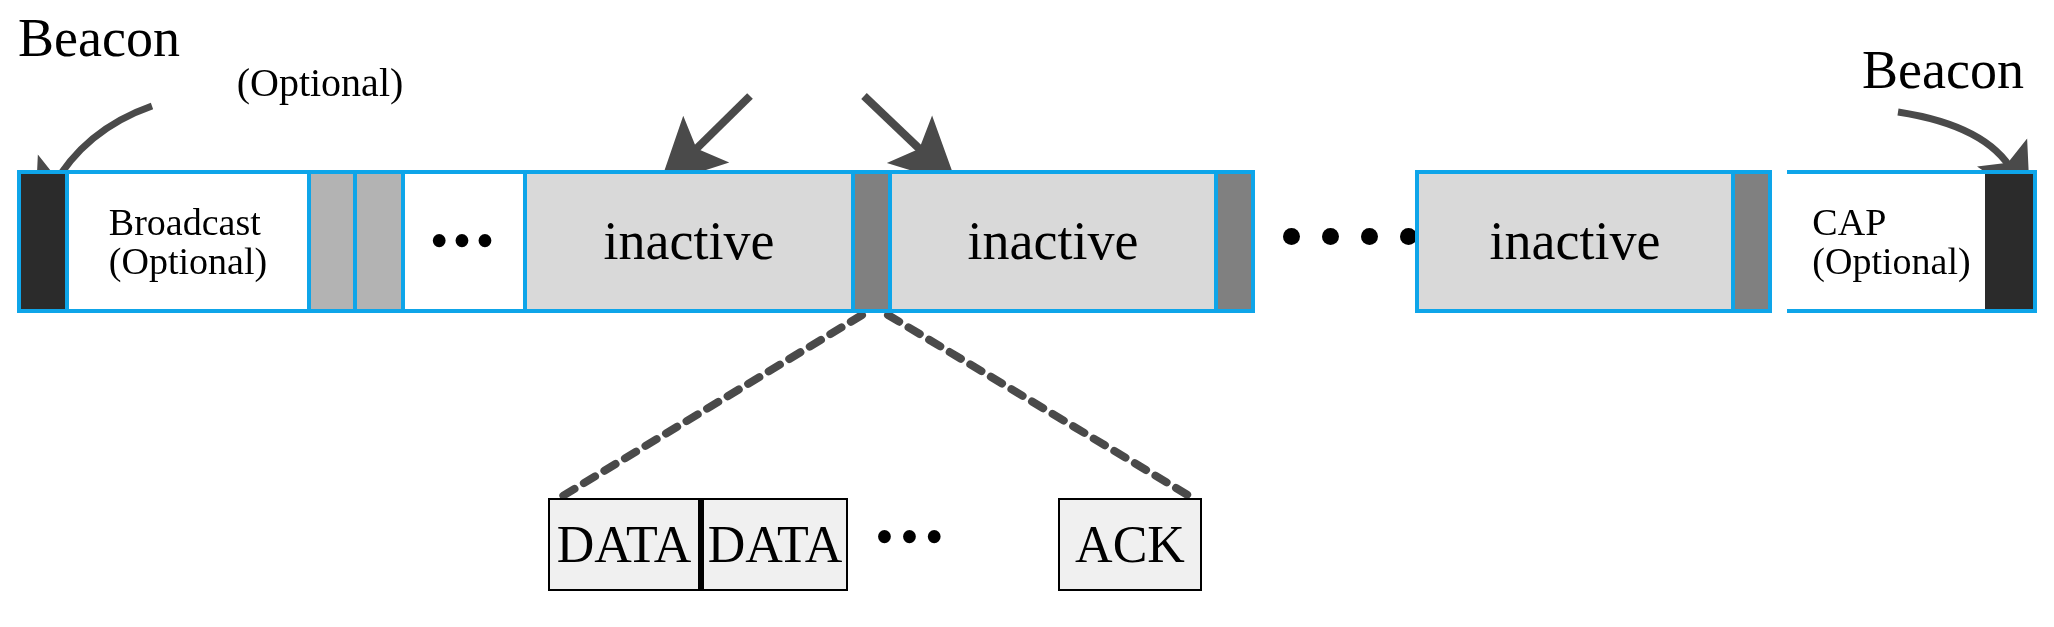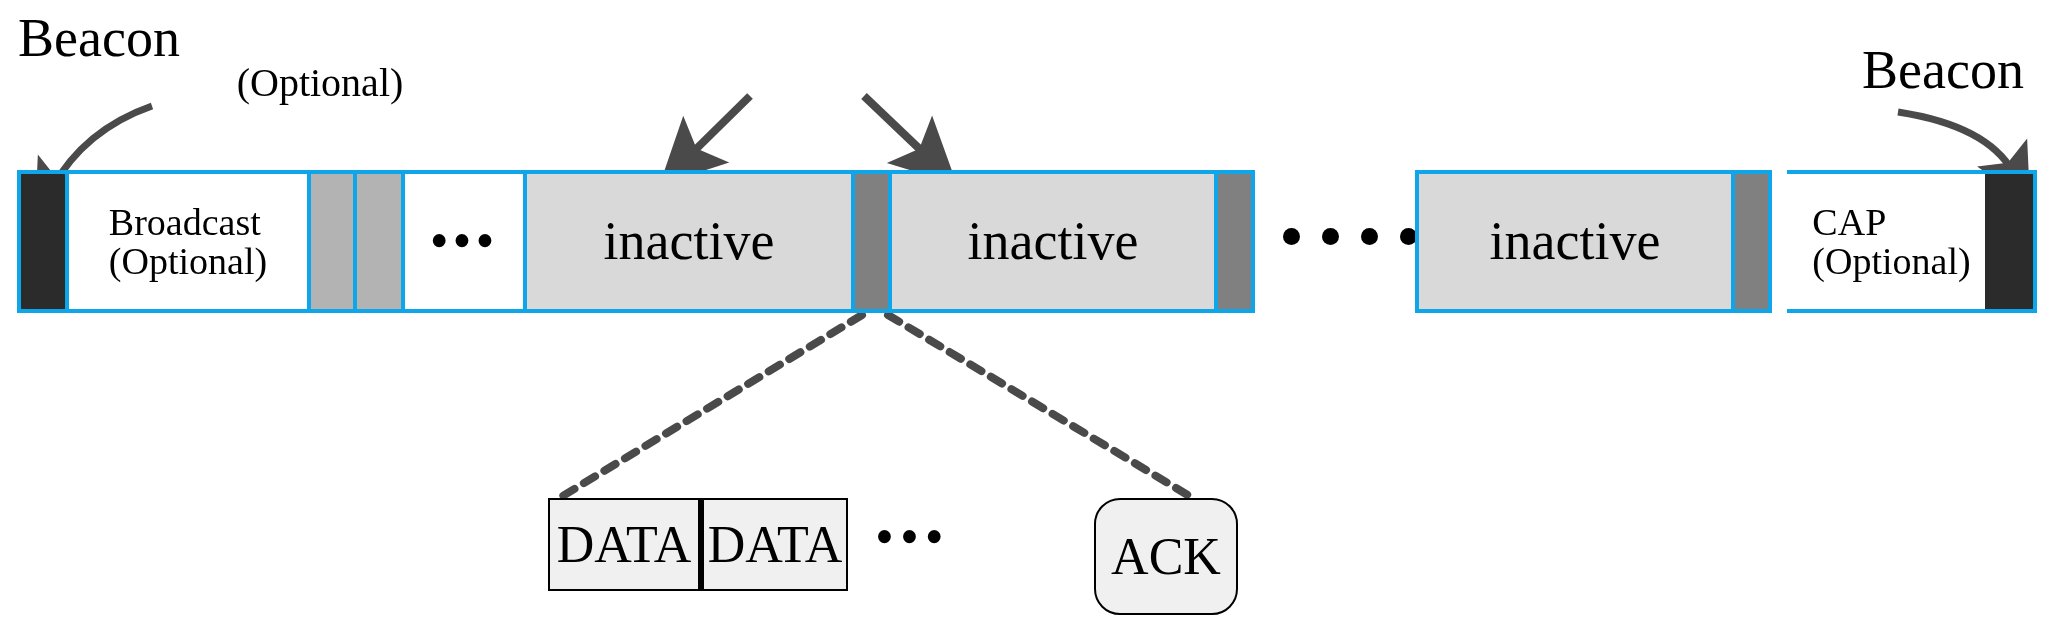--- a/index.html
+++ b/index.html
@@ -116,17 +116,17 @@
   </div>
 
   <div class="pktbox" style="left:700px;top:498px;width:148px;height:93px;border-left-width:4px;">
     <span>DATA</span>
   </div>
 
   <div class="lbl" style="left:875px;top:509px;font-size:54px;letter-spacing:6px;">
     <span>•••</span>
   </div>
 
-  <div class="pktbox" style="left:1094px;top:498px;width:144px;height:117px;border-radius:26px;">
+  <div class="pktbox" style="left:1058px;top:498px;width:144px;height:93px;">
     <span>ACK</span>
   </div>
 
 </div>
 
 </body></html>

